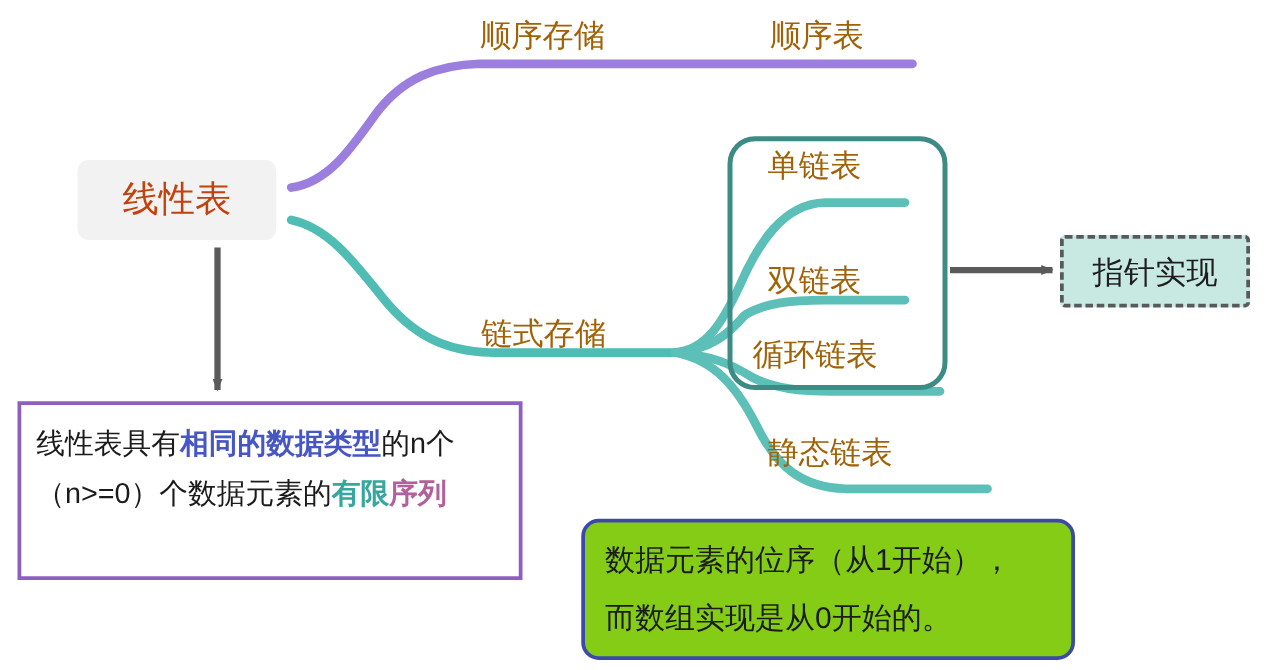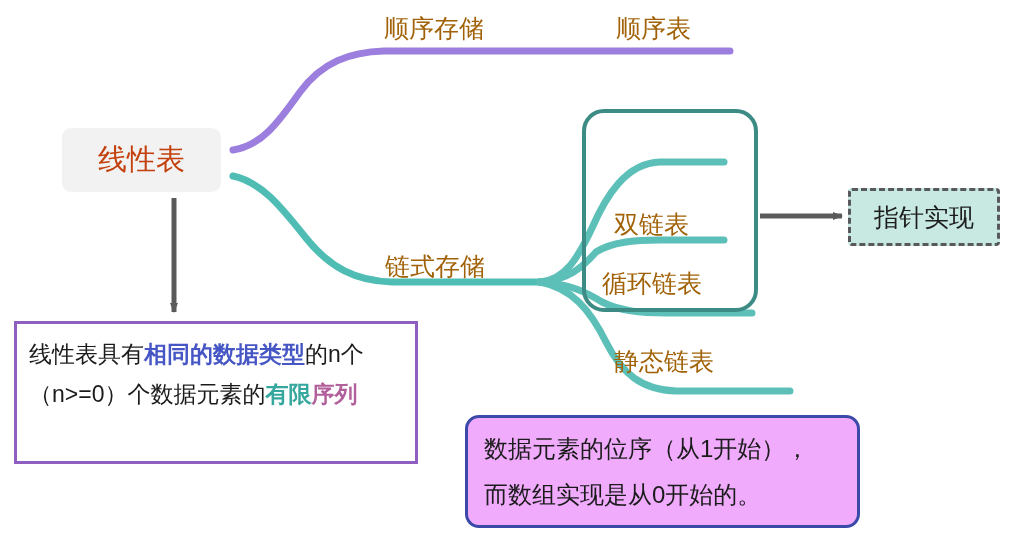--- a/index.html
+++ b/index.html
@@ -76,21 +76,21 @@
     color: #1b1b1b;
   }
   .note-blue {
     position: absolute;
     left: 465px;
     top: 415px;
     width: 395px;
     height: 113px;
     border: 3px solid #3b4aa8;
     border-radius: 14px;
-    background: #f0abfc;
+    background: #84cc16;
     box-sizing: border-box;
     padding: 8px 16px 0 16px;
     font-size: 24px;
     line-height: 46px;
     color: #1b1b1b;
   }
   .em-blue   { color: #4656c4; font-weight: bold; }
   .em-teal   { color: #35a79e; font-weight: bold; margin-top: 24px; }
   .em-orchid { color: #b2609b; font-weight: bold; }
 </style>
@@ -127,20 +127,21 @@
 
   <div class="root-node">
     <span>线性表</span>
   </div>
 
   <div class="branch-label" style="left:384px; top:12px;">顺序存储</div>
   <div class="branch-label" style="left:616px; top:12px;">顺序表</div>
 
   <div class="branch-label" style="left:385px; top:232px;margin-top:18px;">链式存储</div>
 
+  <div class="branch-label" style="left:614px; top:116px;">单链表</div>
   <div class="branch-label" style="left:614px; top:208px;">双链表</div>
   <div class="branch-label" style="left:602px; top:267px;">循环链表</div>
   <div class="branch-label" style="left:614px; top:345px;">静态链表</div>
 
   <div class="pointer-box">
     <span>指针实现</span>
   </div>
 
   <div class="note-purple">
     <span>线性表具有</span><span class="em-blue">相同的数据类型</span><span>的n</span><span>个（n&gt;=0）个数据元素的</span><span class="em-teal">有限</span><span class="em-orchid">序列</span>

